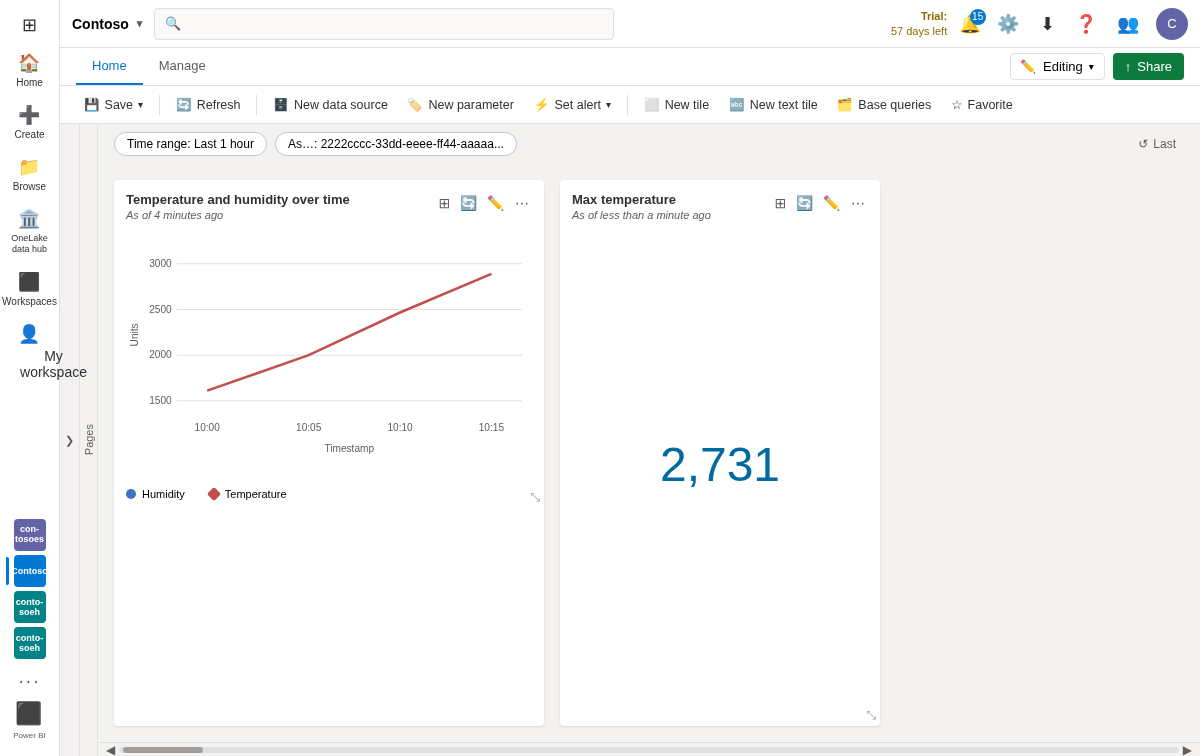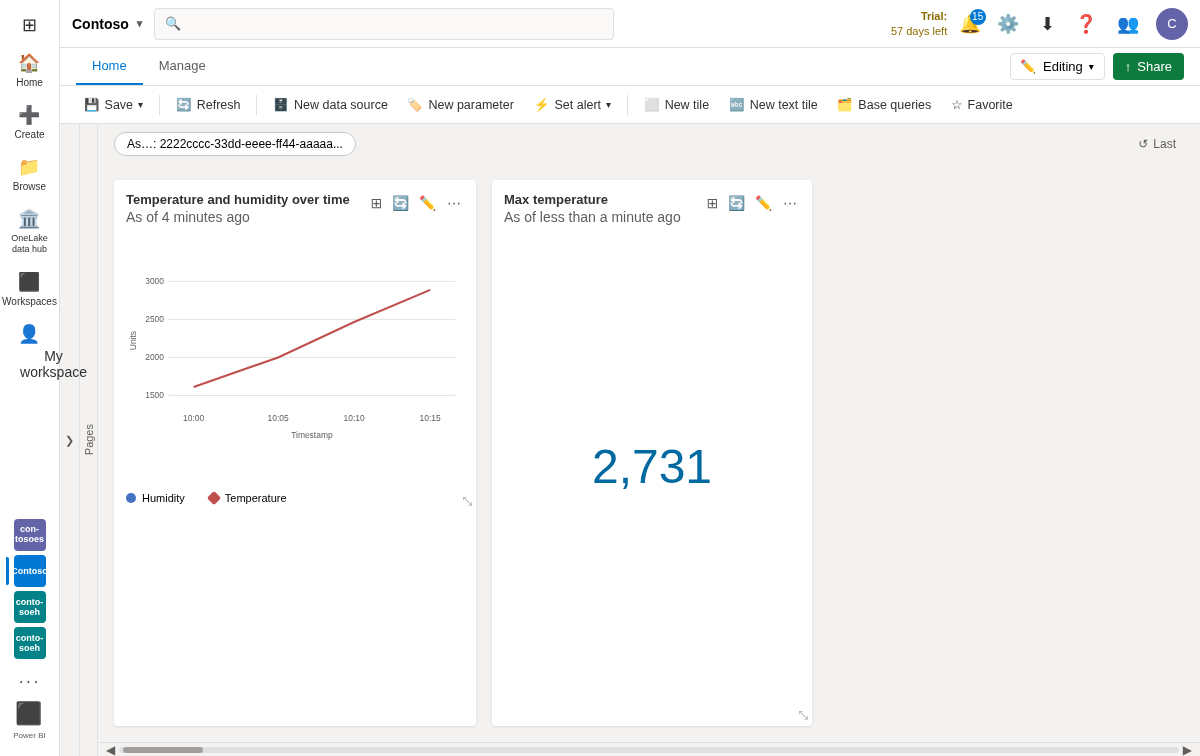--- a/index.html
+++ b/index.html
@@ -211,26 +211,26 @@
       box-shadow: 0 1px 3px rgba(0,0,0,0.1);
       overflow: hidden;
     }
     .card-header {
       display: flex;
       align-items: flex-start;
       justify-content: space-between;
       padding: 12px 12px 4px;
     }
     .card-title { font-size: 13px; font-weight: 600; color: #323130; }
-    .card-subtitle { font-size: 14px; color: #605e5c; margin-top: 2px; }
+    .card-subtitle { font-size: 11px; color: #605e5c; margin-top: 2px; font-style: italic; }
     .card-icons { display: flex; gap: 4px; align-items: center; }
     .card-icon { font-size: 14px; color: #605e5c; cursor: pointer; padding: 3px; border-radius: 3px; }
 
     
-    .chart-card { width: 362px; min-height: 320px; }
+    .chart-card { width: 430px; min-height: 320px; }
     .chart-area { padding: 0 12px 12px; }
 
     
     .chart-svg { width: 100%; height: 240px; }
 
     .legend { display: flex; gap: 24px; padding: 8px 12px; }
     .legend-item { display: flex; align-items: center; gap: 6px; font-size: 11px; }
     .legend-dot { width: 10px; height: 10px; border-radius: 50%; }
 
     
@@ -425,20 +425,23 @@
       </div>
 
       <div style="width:18px; background:#f3f2f1; display:flex; align-items:center; justify-content:center; cursor:pointer; border-right:1px solid #e0e0e0;">
         <span style="writing-mode:vertical-rl; transform:rotate(180deg); font-size:11px; color:#605e5c; white-space:nowrap;">Pages</span>
       </div>
     </div>
 
     <div class="dashboard">
 
       <div class="filter-bar">
+        <div class="filter-chip">
+          <span>Time range: Last 1 hour</span>
+        </div>
         <div class="filter-chip">
           <span>As…: 2222cccc-33dd-eeee-ff44-aaaaa...</span>
         </div>
         <div class="reset-btn">
           <span>↺</span>
           <span>Last</span>
         </div>
       </div>
 
       <div class="dashboard-grid">

